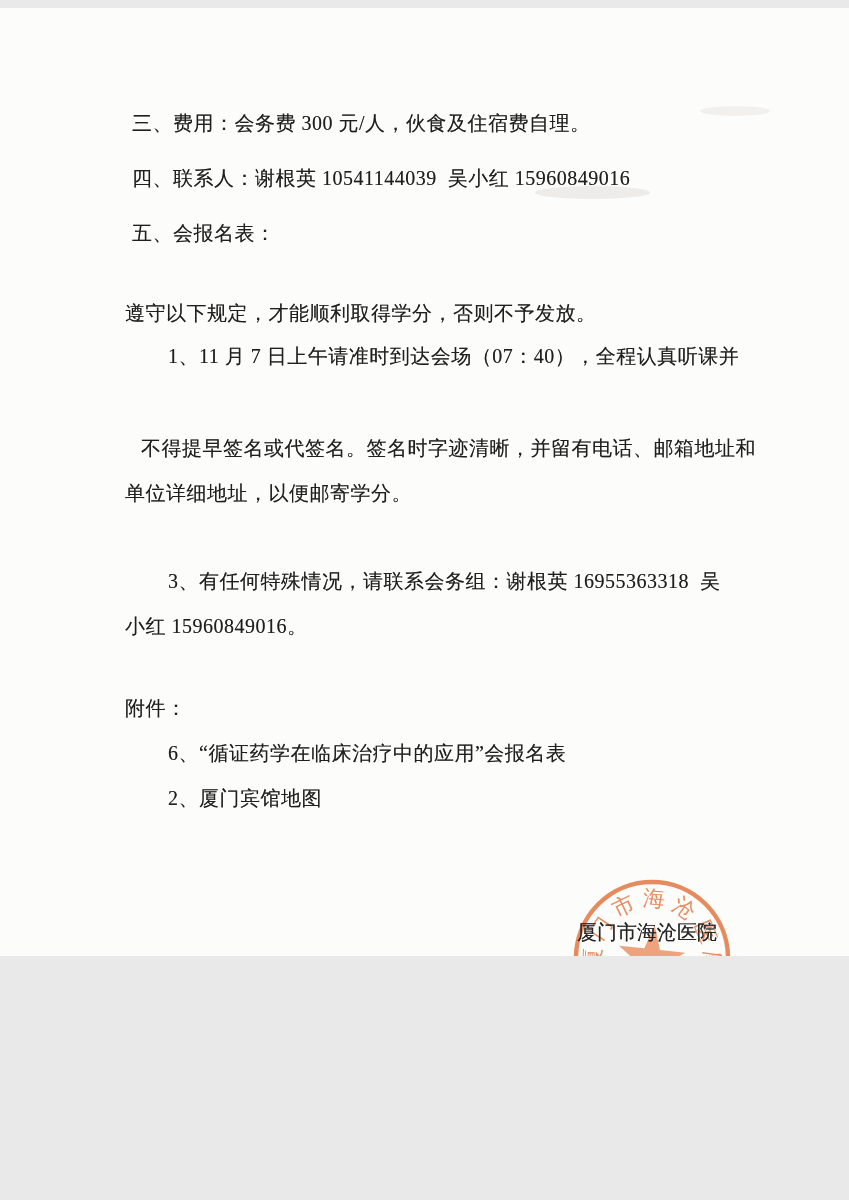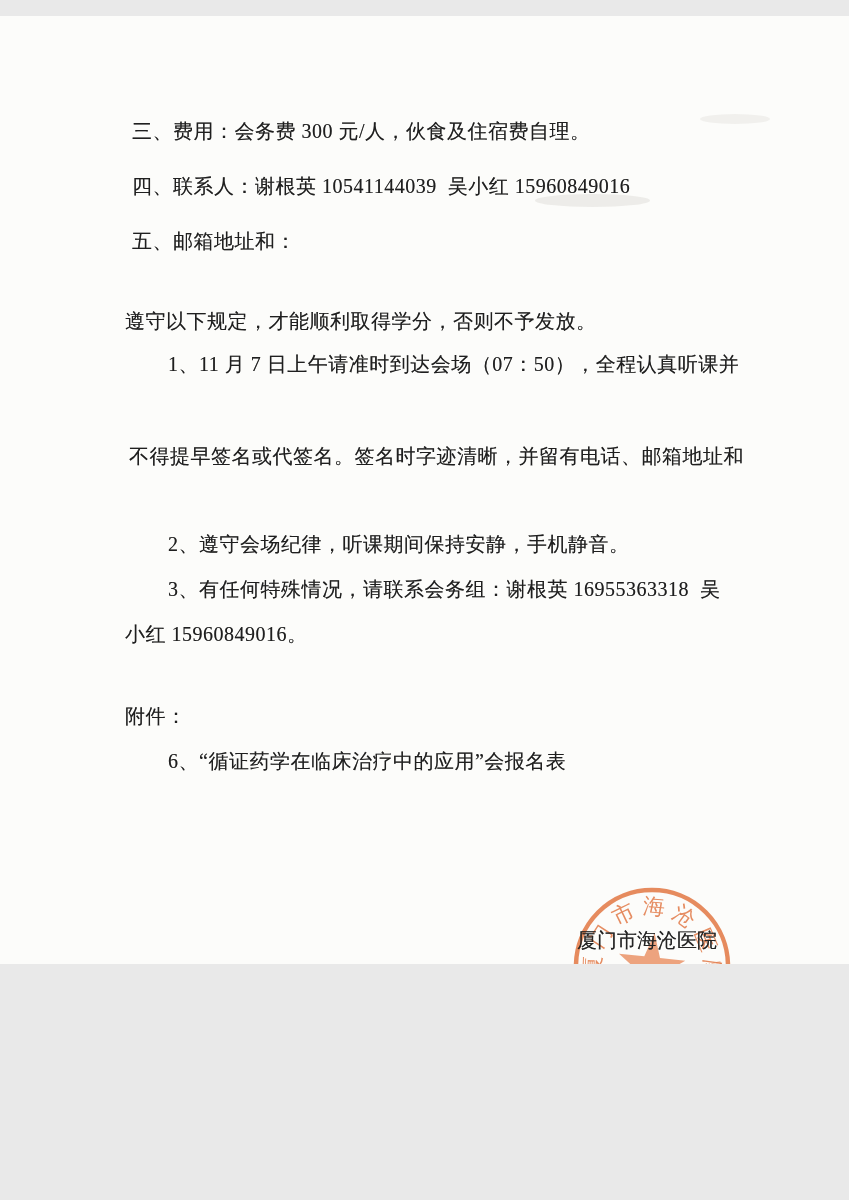--- a/index.html
+++ b/index.html
@@ -1,17 +1,17 @@
 <!DOCTYPE html>
 <html><head>
 <meta charset="utf-8">
 <style>
   html,body{margin:0;padding:0;background:#e9e9e9;}
   .page{
-    position:relative;width:849px;height:948px;margin:16px auto;
+    position:relative;width:849px;height:948px;margin:8px auto;
     background:#fcfcfa;overflow:hidden;
     font-family:"Liberation Serif","DejaVu Serif",serif;
   }
   .ln{
     position:absolute;font-size:20px;letter-spacing:0.5px;
     color:#1f1f1f;white-space:pre;line-height:28px;
     text-shadow:0 0 0.6px rgba(40,40,40,0.55);
   }
   .sig{
     position:absolute;color:#242424;white-space:pre;z-index:3;
@@ -34,29 +34,30 @@
   .corner-mark{position:absolute;left:0;top:1190px;width:5px;height:10px;background:#3c3a33;}
   .corner-smudge{position:absolute;left:5px;top:1189px;width:58px;height:7px;background:#efe9d8;opacity:.85;}
 </style>
 </head>
 <body>
 
 <div class="page">
 
   <div class="ln" style="left:132px;top:101px;">三、费用：会务费 300 元/人，伙食及住宿费自理。</div>
   <div class="ln" style="left:132px;top:156px;">四、联系人：谢根英 10541144039  吴小红 15960849016</div>
-  <div class="ln" style="left:132px;top:211px;">五、邮箱地址和：</div>
+  <div class="ln" style="left:132px;top:211px;">五、会报名表：</div>
   <div class="ln" style="left:125px;top:291px;">遵守以下规定，才能顺利取得学分，否则不予发放。</div>
-  <div class="ln" style="left:168px;top:334px;">1、11 月 7 日上午请准时到达会场（07：50），全程认真听课并</div>
-  <div class="ln" style="left:129px;top:426px;">不得提早签名或代签名。签名时字迹清晰，并留有电话、邮箱地址和</div>
-  <div class="ln" style="left:168px;top:514px;">2、遵守会场纪律，听课期间保持安静，手机静音。</div>
+  <div class="ln" style="left:168px;top:334px;">1、11 月 7 日上午请准时到达会场（07：40），全程认真听课并</div>
+  <div class="ln" style="left:141px;top:426px;">不得提早签名或代签名。签名时字迹清晰，并留有电话、邮箱地址和</div>
+  <div class="ln" style="left:125px;top:471px;">单位详细地址，以便邮寄学分。</div>
   <div class="ln" style="left:168px;top:559px;">3、有任何特殊情况，请联系会务组：谢根英 16955363318  吴</div>
   <div class="ln" style="left:125px;top:604px;">小红 15960849016。</div>
   <div class="ln" style="left:125px;top:686px;">附件：</div>
   <div class="ln" style="left:168px;top:731px;">6、“循证药学在临床治疗中的应用”会报名表</div>
+  <div class="ln" style="left:168px;top:776px;">2、厦门宾馆地图</div>
 
   <div class="smudge" style="left:535px;top:178px;width:115px;height:13px;background:rgba(185,182,172,0.22);"></div>
   <div class="smudge" style="left:700px;top:98px;width:70px;height:10px;background:rgba(185,182,172,0.16);"></div>
 
   <svg class="seal-svg" viewBox="0 0 210 210">
     <defs>
       <path id="seal-arc-top" d="M 48.1 122.8 A 52 52 0 1 1 145.9 122.8" fill="none"></path>
       <path id="seal-arc-bottom" d="M 46.2 140.6 A 62 62 0 0 0 147.8 140.6" fill="none"></path>
     </defs>
     <circle cx="97" cy="105" r="76" fill="none" stroke-width="4.5" opacity="0.82" stroke="#e0713c"></circle>

